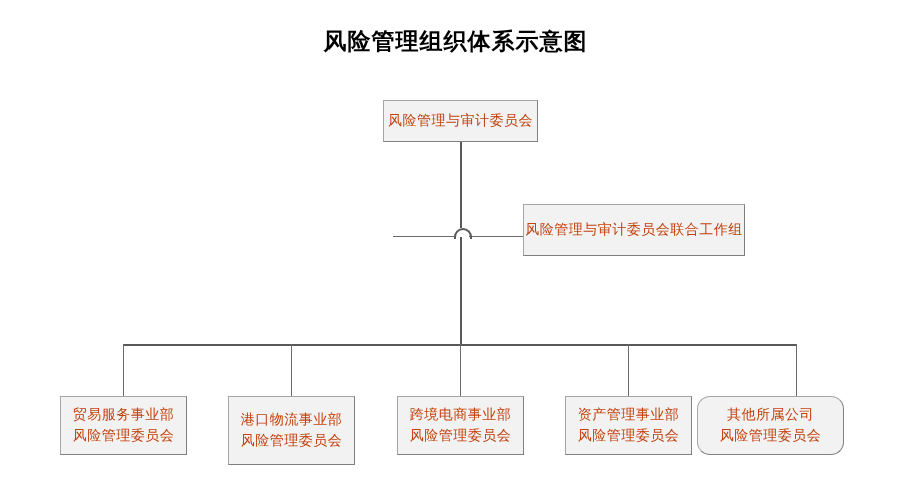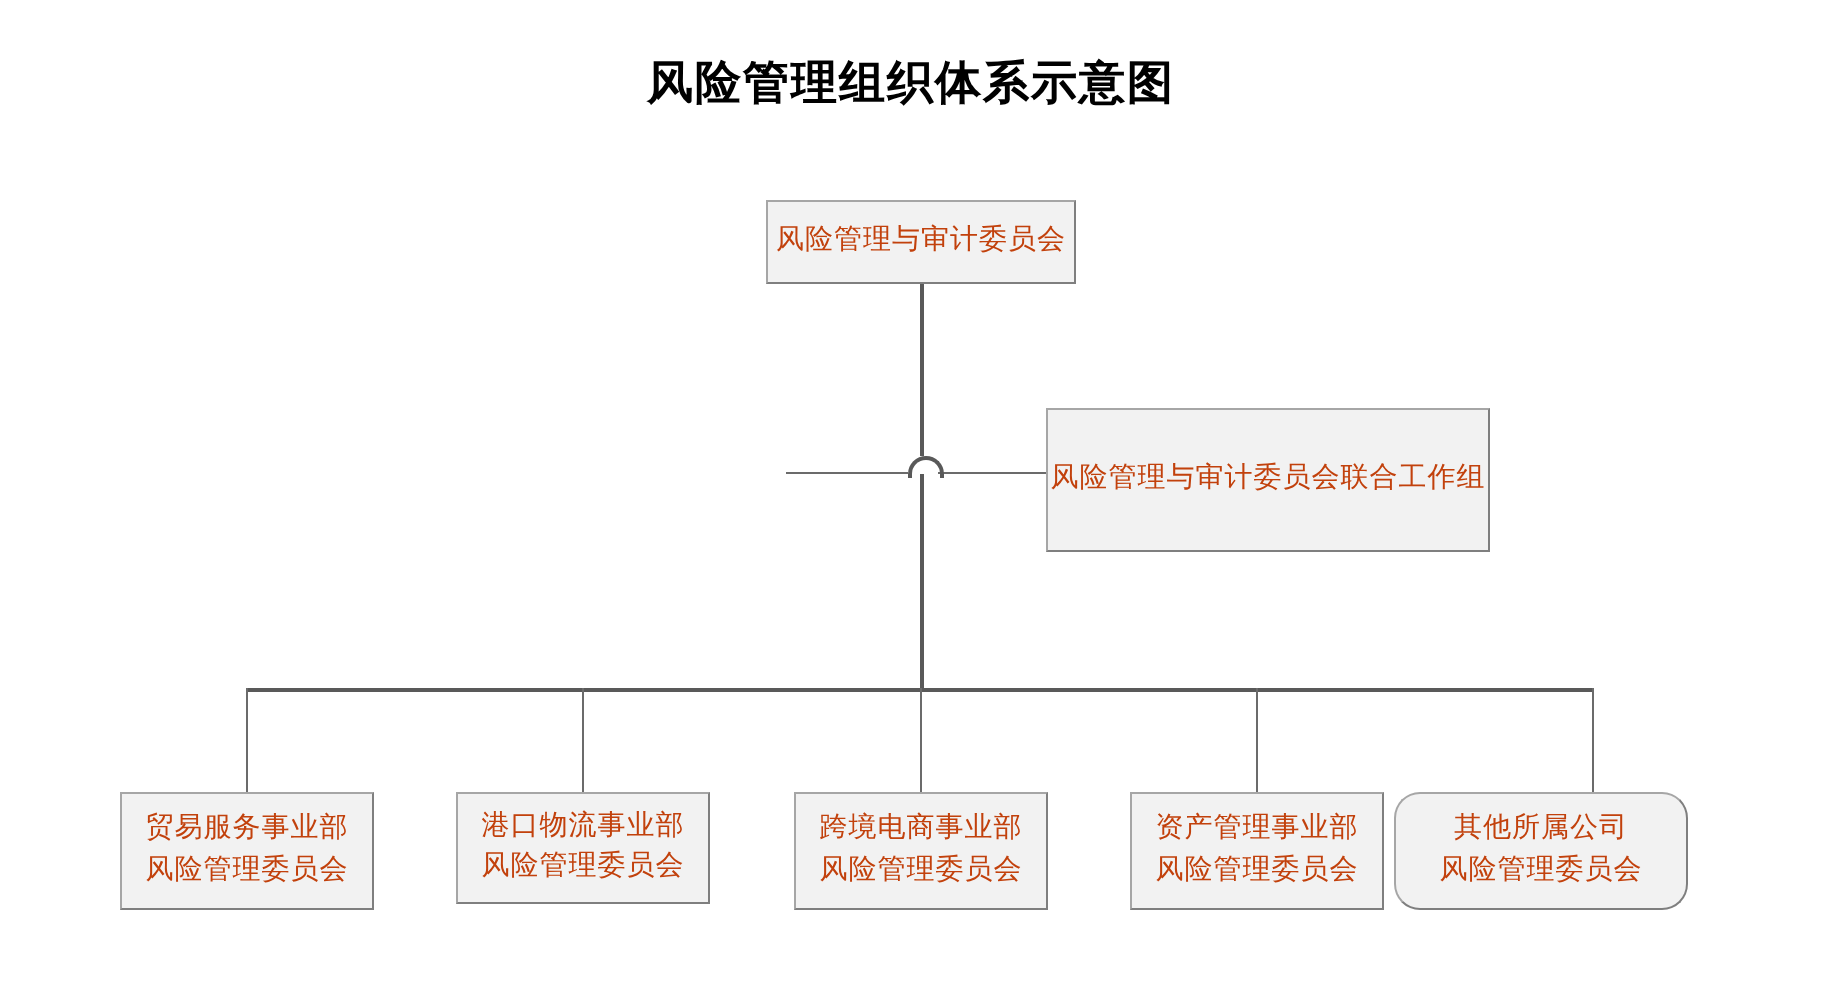--- a/index.html
+++ b/index.html
@@ -106,30 +106,30 @@
   <div class="line v thin" style="left:291px; top:344px; height:52px;"></div>
   <div class="line v thin" style="left:460px; top:344px; height:52px;"></div>
   <div class="line v thin" style="left:628px; top:344px; height:52px;"></div>
   <div class="line v thin" style="left:796px; top:344px; height:52px;"></div>
 
   <div class="node" style="left:383px; top:100px; width:155px; height:42px;">
     <span class="node-label">风险管理与审计委员会</span>
   </div>
 
 
-  <div class="node" style="left:523px; top:204px; width:222px; height:72px;">
+  <div class="node" style="left:523px; top:204px; width:222px; height:52px;">
     <span class="node-label">风险管理与审计委员会联合工作组</span>
   </div>
 
   <div class="node" style="left:60px; top:396px; width:127px; height:59px;">
     <span class="node-label">贸易服务事业部
 风险管理委员会</span>
   </div>
 
-  <div class="node" style="left:228px; top:396px; width:127px; height:56px;">
+  <div class="node" style="left:228px; top:396px; width:127px; height:69px;">
     <span class="node-label">港口物流事业部
 风险管理委员会</span>
   </div>
 
   <div class="node" style="left:397px; top:396px; width:127px; height:59px;">
     <span class="node-label">跨境电商事业部
 风险管理委员会</span>
   </div>
 
   <div class="node" style="left:565px; top:396px; width:127px; height:59px;">

